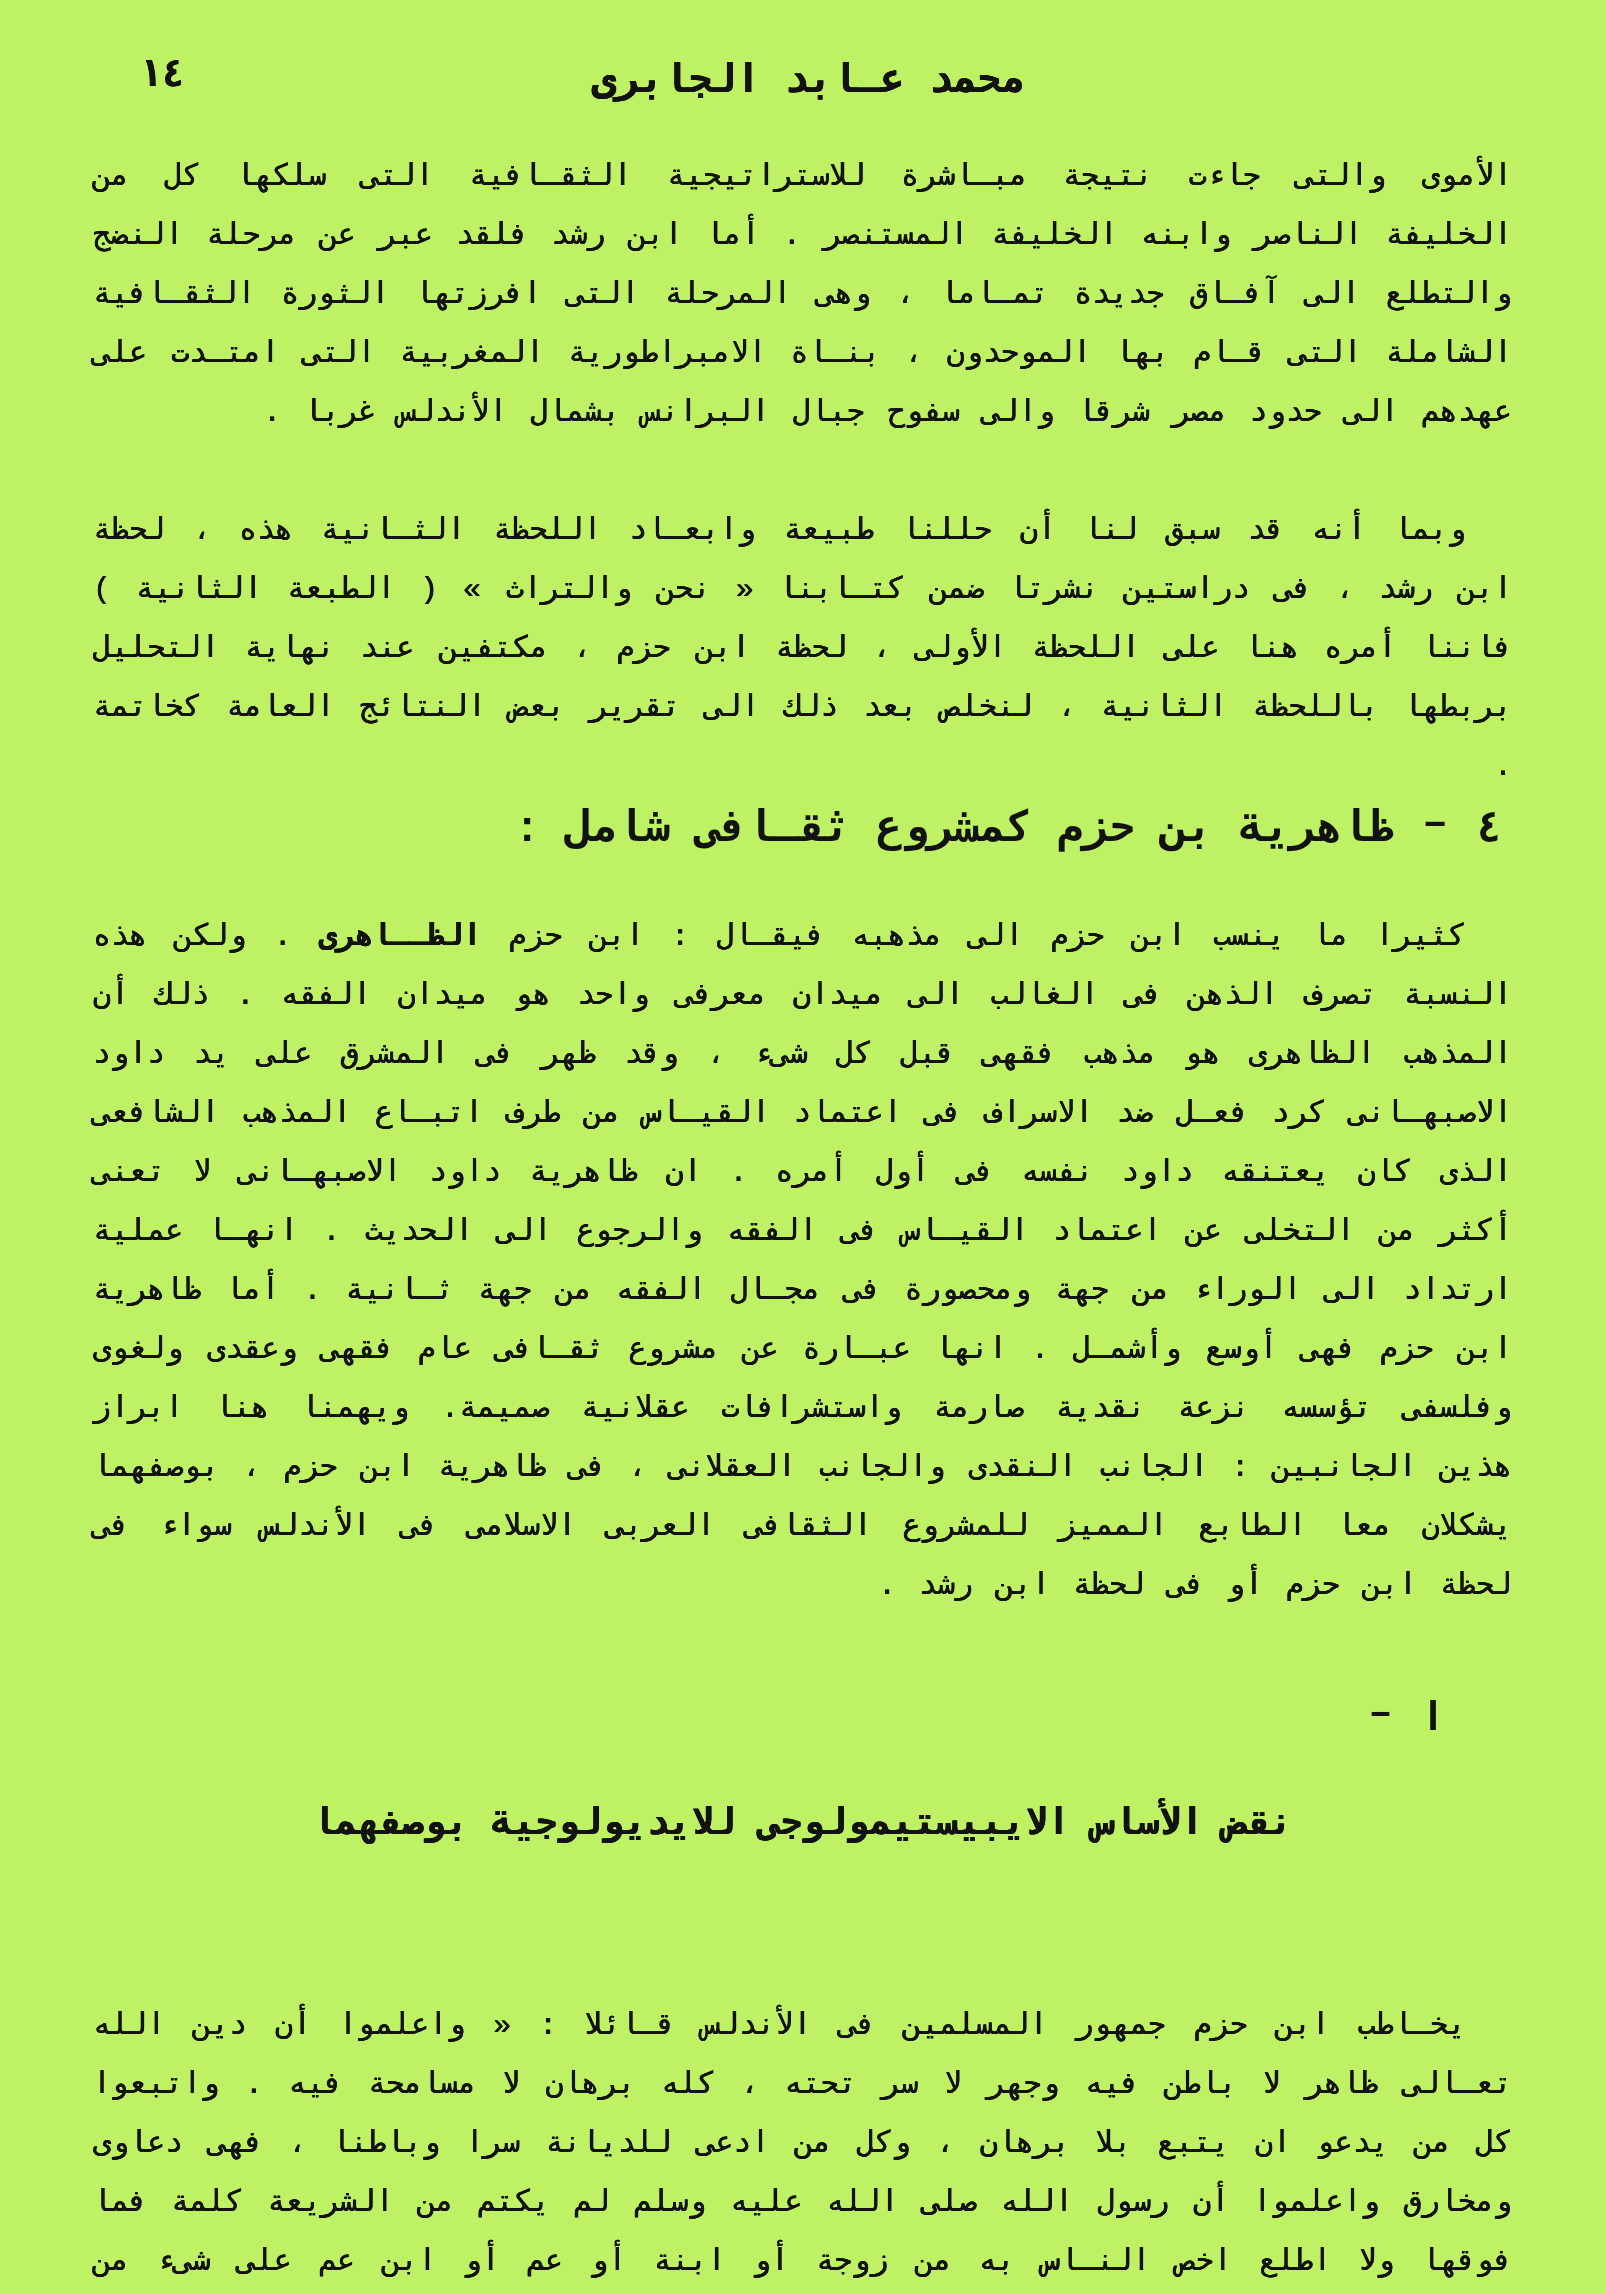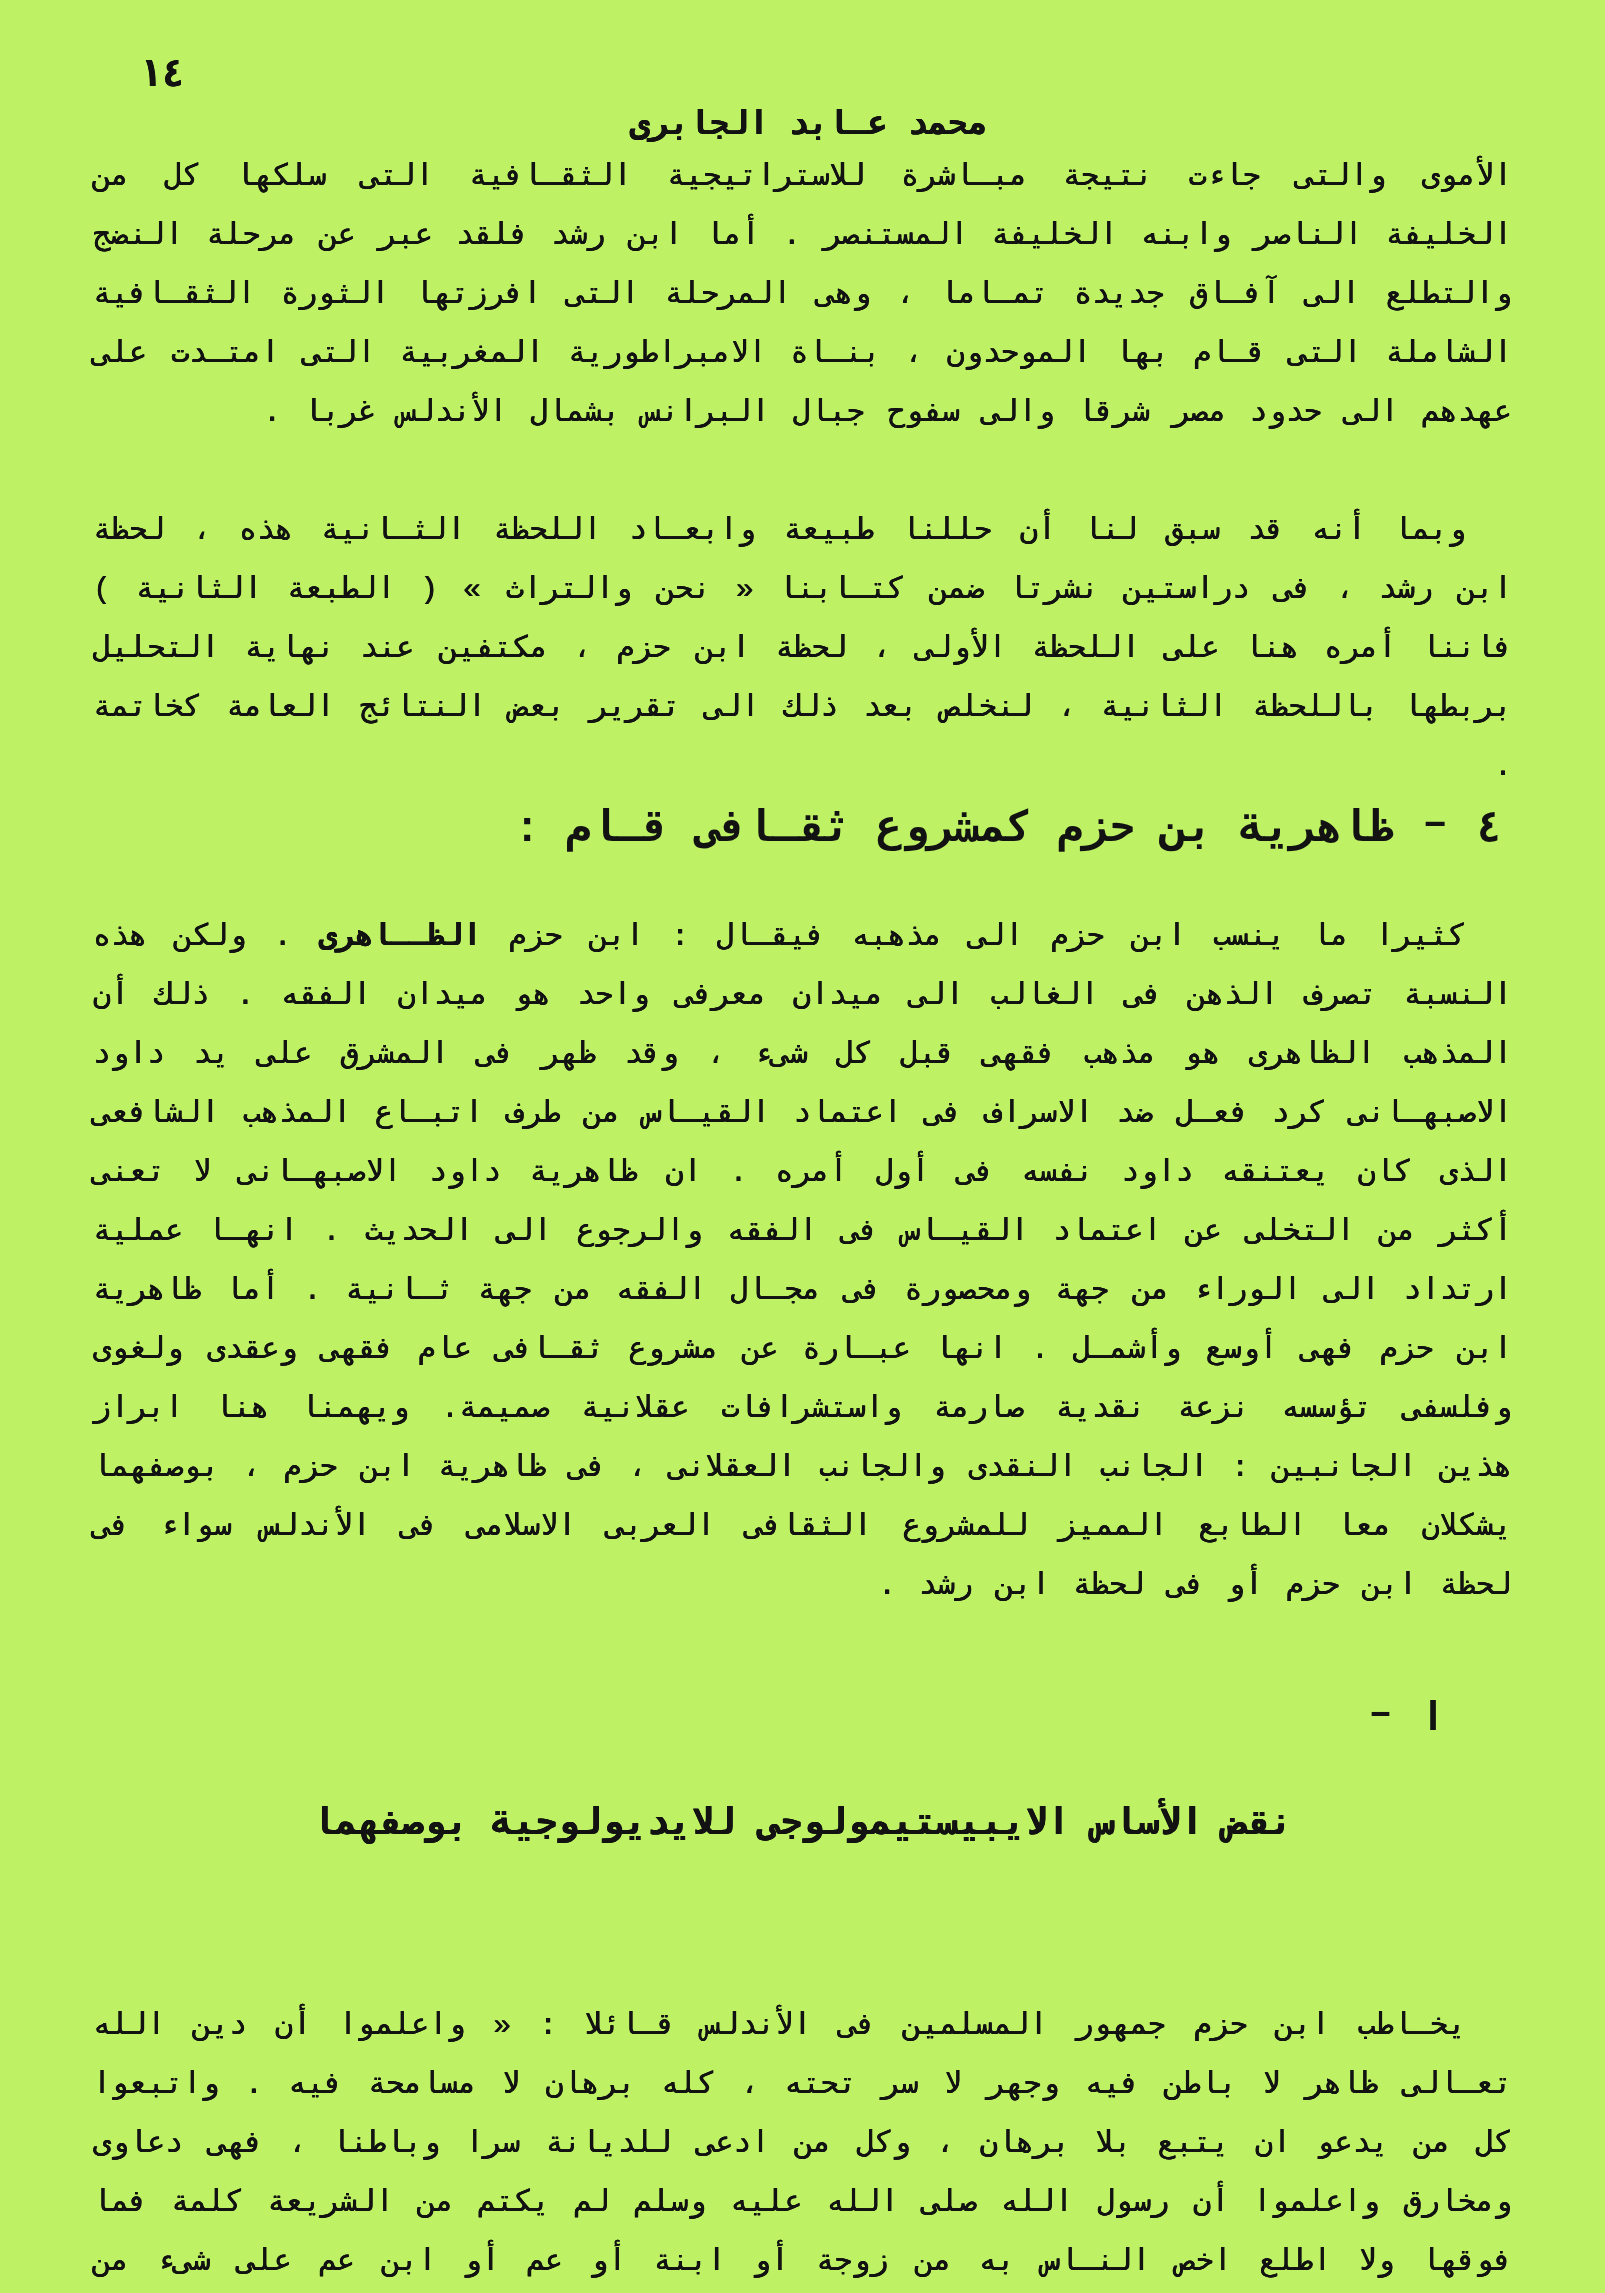--- a/index.html
+++ b/index.html
@@ -29,24 +29,23 @@
   }
 
   .page-header {
     top: 55px;
     height: 67px;
   }
   .author-name {
     position: absolute;
     right: 0; left: 12px;
     text-align: center;
-    font-size: 33px;
+    font-size: 40px;
     font-weight: bold;
     letter-spacing: 1px;
-    margin-top: 48px;
   }
   .page-number {
     position: absolute;
     left: auto;
     right: 1327px;          
     top: -3.8px;
     font-size: 38px;
     font-weight: bold;
     direction: ltr;
   }
@@ -107,21 +106,21 @@
     <span class="author-name ink">محمد عـابد الجابرى</span>
   </div>
 
   <p class="block body-para para-1 ink">الأموى والتى جاءت نتيجة مبـاشرة للاستراتيجية الثقـافية التى سلكها كل من الخليفة الناصر وابنه الخليفة المستنصر . أما ابن رشد فلقد عبر عن مرحلة النضج والتطلع الى آفـاق جديدة تمـاما ، وهى المرحلة التى افرزتها الثورة الثقـافية الشاملة التى قـام بها الموحدون ، بنـاة الامبراطورية المغربية التى امتـدت على عهدهم الى حدود مصر شرقا والى سفوح جبال البرانس بشمال الأندلس غربا .</p>
 
   <p class="block body-para para-2 indent ink">وبما أنه قد سبق لنا أن حللنا طبيعة وابعـاد اللحظة الثـانية هذه ، لحظة ابن رشد ، فى دراستين نشرتا ضمن كتـابنا « نحن والتراث » ( الطبعة الثانية ) فاننا أمره هنا على اللحظة الأولى ، لحظة ابن حزم ، مكتفين عند نهاية التحليل بربطها باللحظة الثانية ، لنخلص بعد ذلك الى تقرير بعض النتائج العامة كخاتمة .</p>
 
   <div class="block section-heading">
     <span class="heading-number">٤</span>
     <span class="heading-dash">–</span>
-    <span class="heading-title">ظاهرية بن حزم كمشروع ثقـافى قـام :</span>
+    <span class="heading-title">ظاهرية بن حزم كمشروع ثقـافى شامل :</span>
   </div>
 
   <p class="block body-para para-3 indent ink"><span>كثيرا ما ينسب ابن حزم الى مذهبه فيقـال : ابن حزم </span><span class="bold-word">الظــاهرى</span><span> . ولكن هذه النسبة تصرف الذهن فى الغالب الى ميدان معرفى واحد هو ميدان الفقه . ذلك أن المذهب الظاهرى هو مذهب فقهى قبل كل شىء ، وقد ظهر فى المشرق على يد داود الاصبهـانى كرد فعـل ضد الاسراف فى اعتماد القيـاس من طرف اتبـاع المذهب الشافعى الذى كان يعتنقه داود نفسه فى أول أمره . ان ظاهرية داود الاصبهـانى لا تعنى أكثر من التخلى عن اعتماد القيـاس فى الفقه والرجوع الى الحديث . انهـا عملية ارتداد الى الوراء من جهة ومحصورة فى مجـال الفقه من جهة ثـانية . أما ظاهرية ابن حزم فهى أوسع وأشمـل . انها عبـارة عن مشروع ثقـافى عام فقهى وعقدى ولغوى وفلسفى تؤسسه نزعة نقدية صارمة واستشرافات عقلانية صميمة. ويهمنا هنا ابراز هذين الجانبين : الجانب النقدى والجانب العقلانى ، فى ظاهرية ابن حزم ، بوصفهما يشكلان معا الطابع المميز للمشروع الثقافى العربى الاسلامى فى الأندلس سواء فى لحظة ابن حزم أو فى لحظة ابن رشد .</span></p>
 
   <div class="block subsection-heading">
     <span class="heading-number">ا</span>
     <span class="heading-dash">–</span>
   </div>
 
   <div class="block sub-subtitle ink">نقض الأساس الايبيستيمولوجى للايديولوجية بوصفهما</div>

